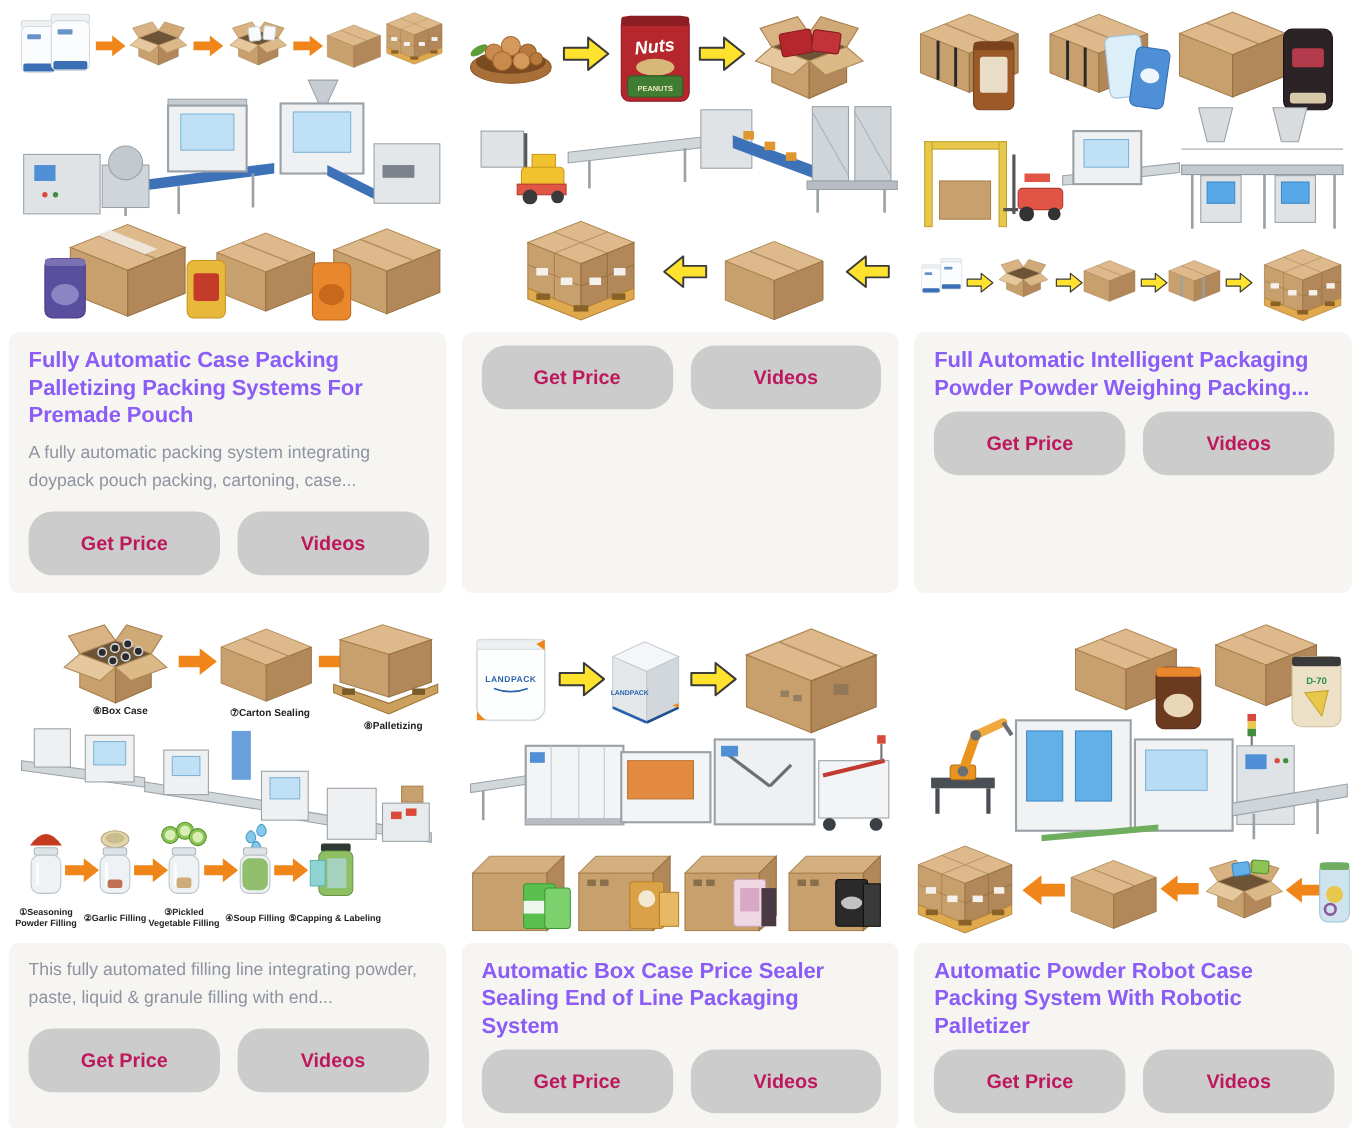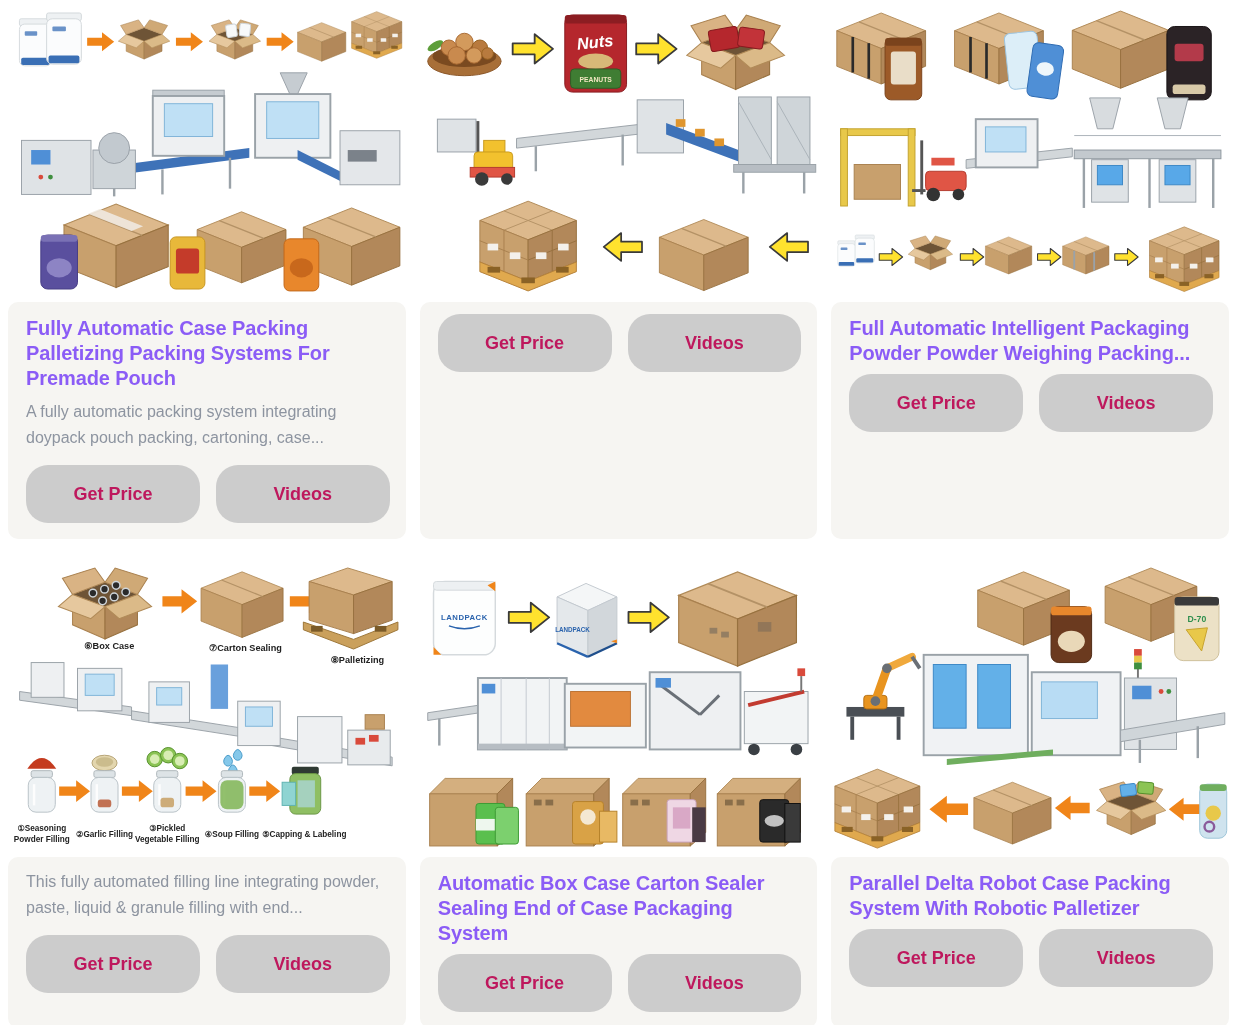--- a/index.html
+++ b/index.html
@@ -555,21 +555,21 @@
           </g>
           <g>
             <rect x="352" y="248" width="30" height="44" rx="3" fill="#2a2a2a" stroke="#111111"></rect>
             <ellipse cx="367" cy="270" rx="10" ry="6" fill="#e8e8e8" opacity="0.8"></ellipse>
             <rect x="378" y="252" width="16" height="40" fill="#3a3a3a" stroke="#111111"></rect>
           </g>
         </g>
       </svg>
     </div>
     <div class="panel">
-      <h3 class="title">Automatic Box Case Carton Sealer Sealing End of Case Packaging System</h3>
+      <h3 class="title">Automatic Box Case Price Sealer Sealing End of Line Packaging System</h3>
       <div class="btns">
         <button>Get Price</button>
         <button>Videos</button>
       </div>
     </div>
   </article>
 
   <article class="card">
     <div class="imgwrap">
       <svg viewBox="0 0 412 302">
@@ -632,21 +632,21 @@
           <g>
             <rect x="382" y="232" width="28" height="56" rx="8" fill="#cfe3ee" stroke="#9cc4d8"></rect>
             <rect x="382" y="232" width="28" height="7" rx="3" fill="#6fae5e"></rect>
             <circle cx="396" cy="262" r="8" fill="#e8c84a"></circle>
             <circle cx="392" cy="276" r="5" fill="none" stroke="#8a5a9a" stroke-width="2.5"></circle>
           </g>
         </g>
       </svg>
     </div>
     <div class="panel">
-      <h3 class="title">Parallel Delta Robot Case Packing System With Robotic Palletizer</h3>
+      <h3 class="title">Automatic Powder Robot Case Packing System With Robotic Palletizer</h3>
       <div class="btns">
         <button>Get Price</button>
         <button>Videos</button>
       </div>
     </div>
   </article>
 
 </div>
 
 </body></html>

